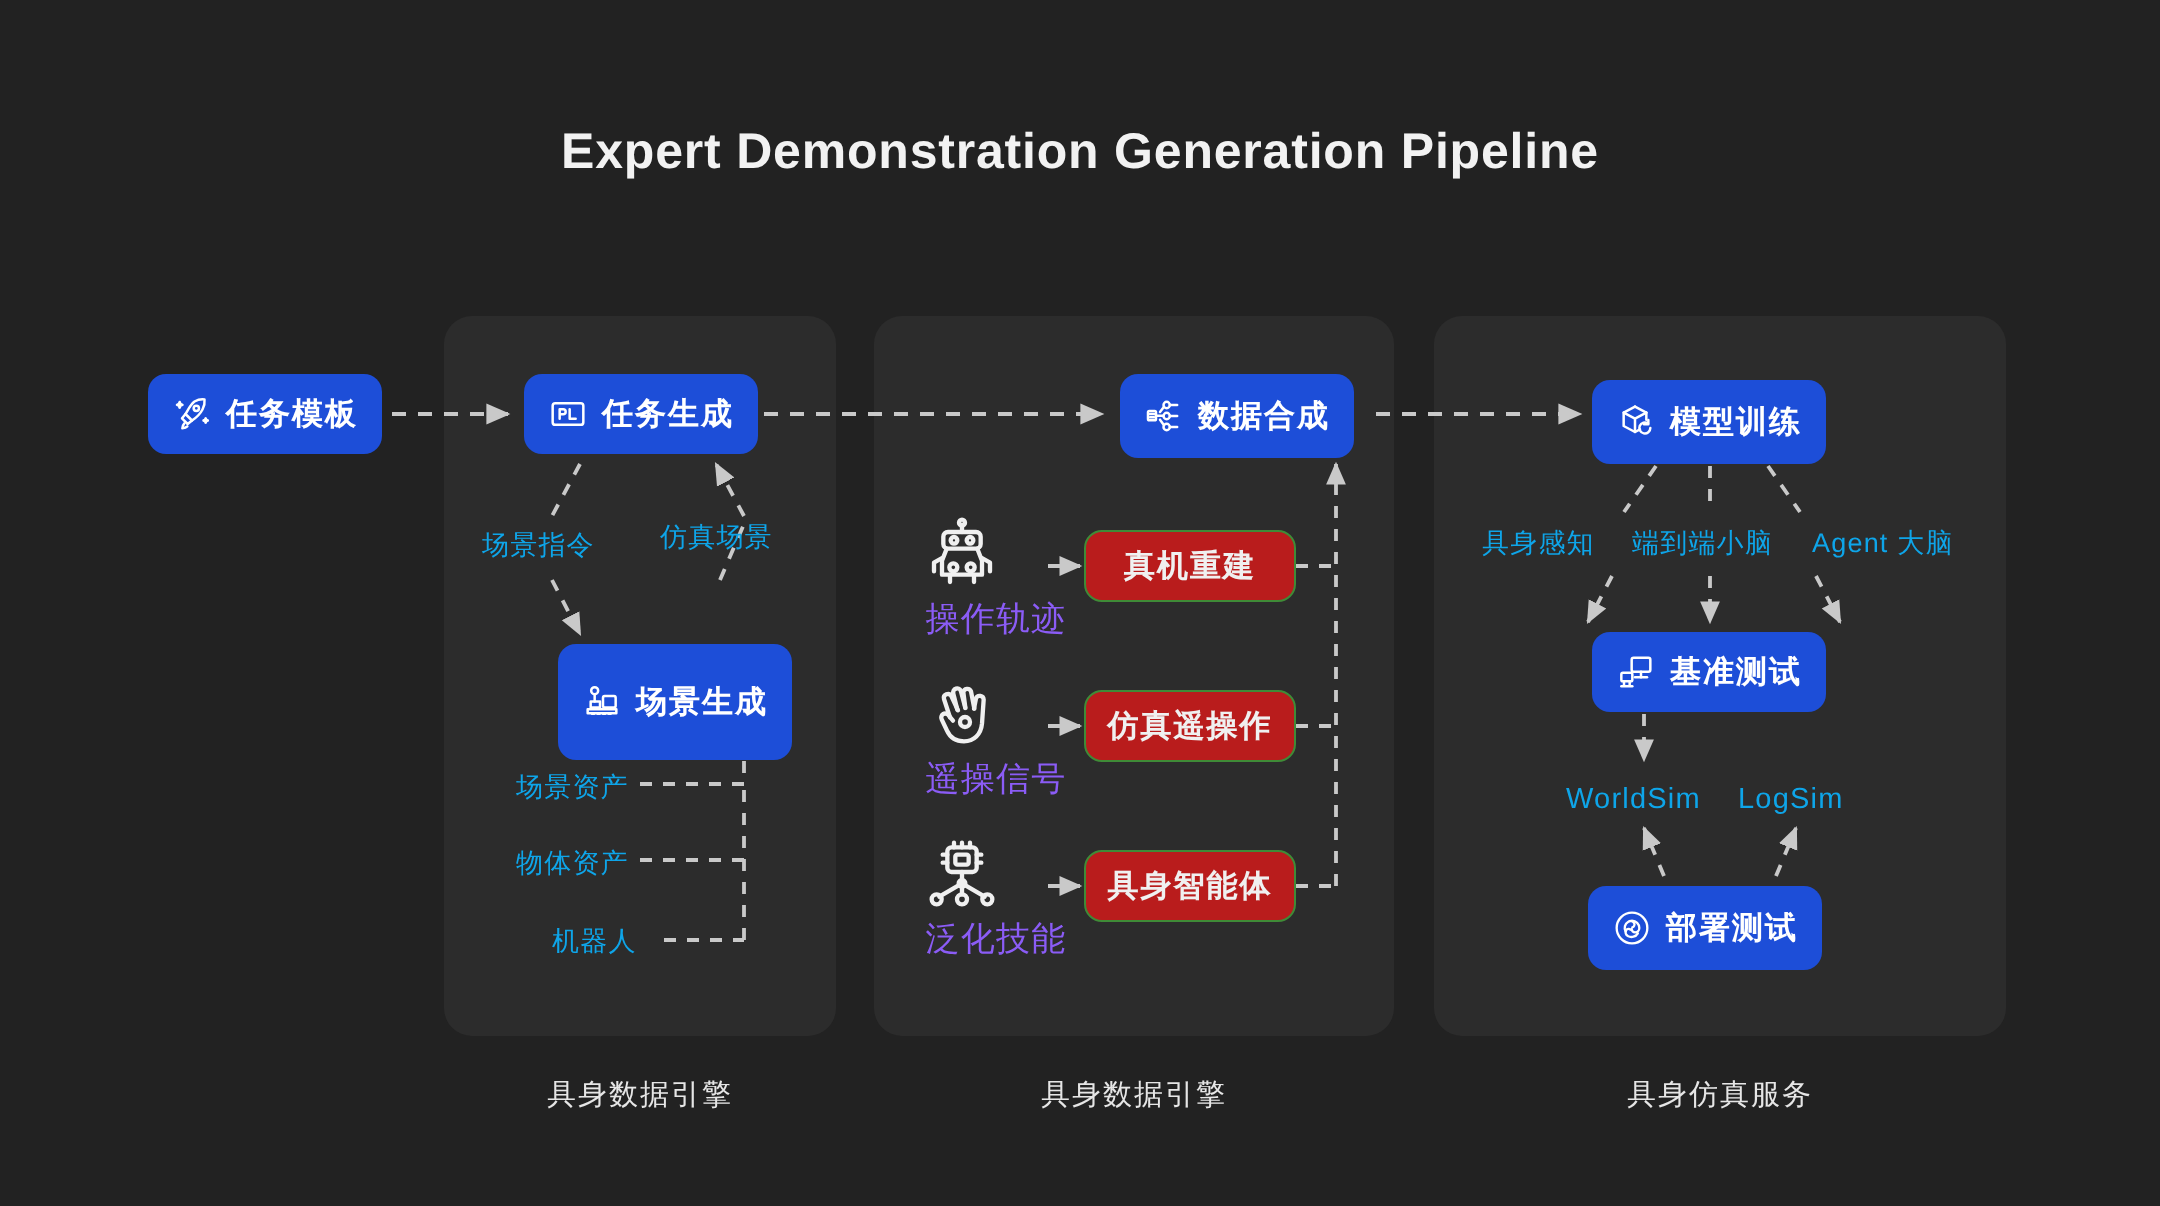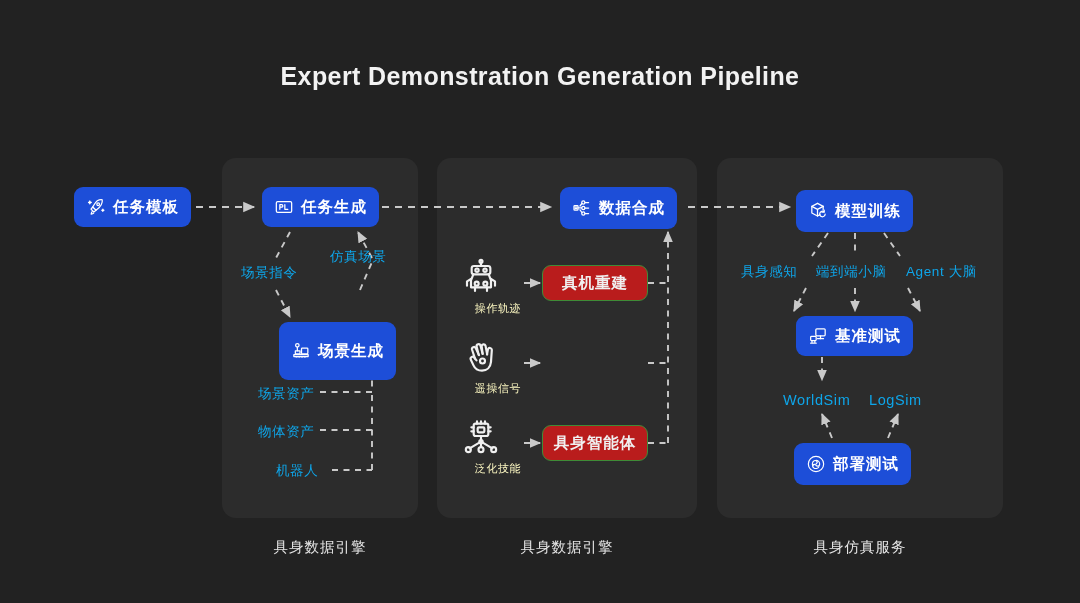--- a/index.html
+++ b/index.html
@@ -48,21 +48,21 @@
     font-weight:700;justify-content:center;
   }
   .node .ic{width:20px;height:20px;flex:0 0 20px;display:block;}
   .node .ic svg{display:block;width:20px;height:20px;}
 
   
   .srcgrp{position:absolute;width:74px;text-align:center;}
   .srcgrp .gic{width:40px;height:40px;margin:0 auto;}
   .srcgrp .gic svg{display:block;width:40px;height:40px;}
   .srcgrp .glb{
-    margin-top:5px;color:#fef9c3;font-size:11px;letter-spacing:.6px;white-space:nowrap;text-align:center;
+    margin-top:5px;color:#8b5cf6;font-size:17px;letter-spacing:.6px;white-space:nowrap;text-align:center;
   }
 
   
   .tlabel{
     position:absolute;color:#0ea5e9;font-size:13.5px;letter-spacing:.6px;
     white-space:nowrap;
   }
 
   
   #wires{position:absolute;left:0;top:0;width:1080px;height:603px;pointer-events:none;}
@@ -144,21 +144,21 @@
       <svg viewBox="0 0 24 24" fill="none" stroke="#ffffff" stroke-width="1.5" stroke-linecap="round" stroke-linejoin="round">
         <rect x="2.8" y="5.5" width="18.4" height="13" rx="1.6"></rect>
         <path d="M7 9.2v5.6M7 9.2h2.1a1.5 1.5 0 0 1 0 3H7"></path>
         <path d="M13 9.2v5.6h3.6"></path>
       </svg>
     </span>
     <span>任务生成</span>
   </div>
 
   <div class="tlabel" style="left:241px;top:264px;">场景指令</div>
-  <div class="tlabel" style="left:330px;top:248px;">仿真场景</div>
+  <div class="tlabel" style="left:330px;top:260px;">仿真场景</div>
 
   <div class="node filled" style="left:279px;top:322px;height:58px;">
     <span class="ic">
       <svg viewBox="0 0 24 24" fill="none" stroke="#ffffff" stroke-width="1.5" stroke-linecap="round" stroke-linejoin="round">
         <circle cx="7.6" cy="5.2" r="2.1"></circle>
         <path d="M7.6 7.3v4.4"></path>
         <path d="M5.2 11.7h5.6v3.6H5.2z"></path>
         <rect x="12.6" y="8.4" width="7.6" height="6.9" rx="1"></rect>
         <path d="M3.4 16.3h17.2v2.4H3.4z"></path>
         <path d="M6 19h1.3M9.3 19h1.3M12.6 19h1.3M15.9 19h1.3"></path>
@@ -233,20 +233,23 @@
         <circle cx="19.6" cy="19" r="1.5"></circle>
         <path d="M12 14.2v3.3"></path>
       </svg>
     </span>
     <span class="glb">泛化技能</span>
   </div>
 
   <div class="node outline" style="left:542px;top:265px;width:106px;height:36px;">
     <span>真机重建</span>
   </div>
+  <div class="node outline" style="left:542px;top:345px;width:106px;height:36px;">
+    <span>仿真遥操作</span>
+  </div>
   <div class="node outline" style="left:542px;top:425px;width:106px;height:36px;">
     <span>具身智能体</span>
   </div>
 
   <div class="node filled" style="left:796px;top:190px;height:42px;">
     <span class="ic">
       <svg viewBox="0 0 24 24" fill="none" stroke="#ffffff" stroke-width="1.5" stroke-linecap="round" stroke-linejoin="round">
         <path d="M11.4 2.8 4.6 6.4v8l6.8 3.6 3-1.6"></path>
         <path d="M4.6 6.4 11.4 10M11.4 10v8M11.4 10l6.8-3.6"></path>
         <path d="M18.2 6.4v4.2"></path>

